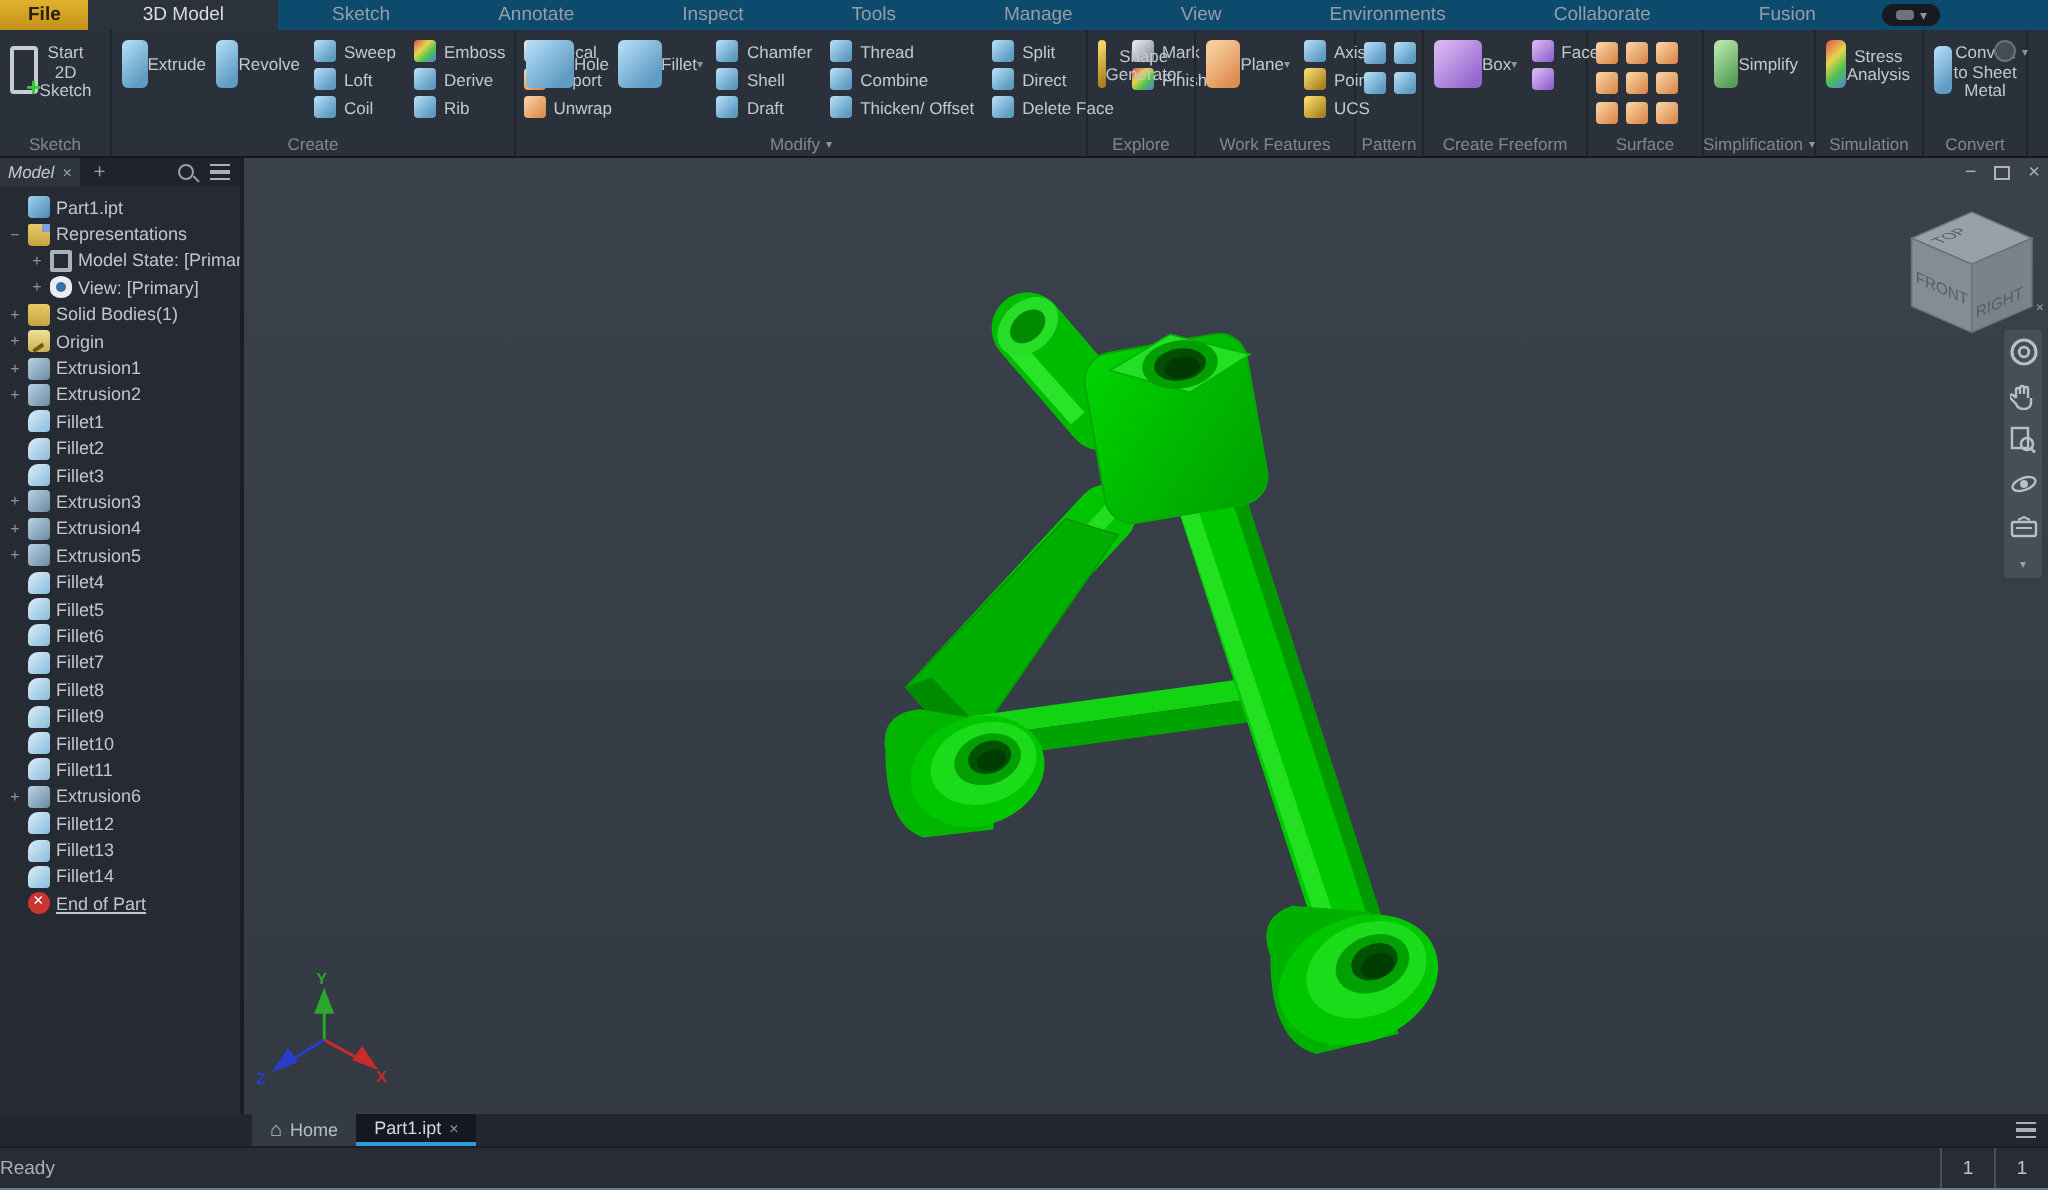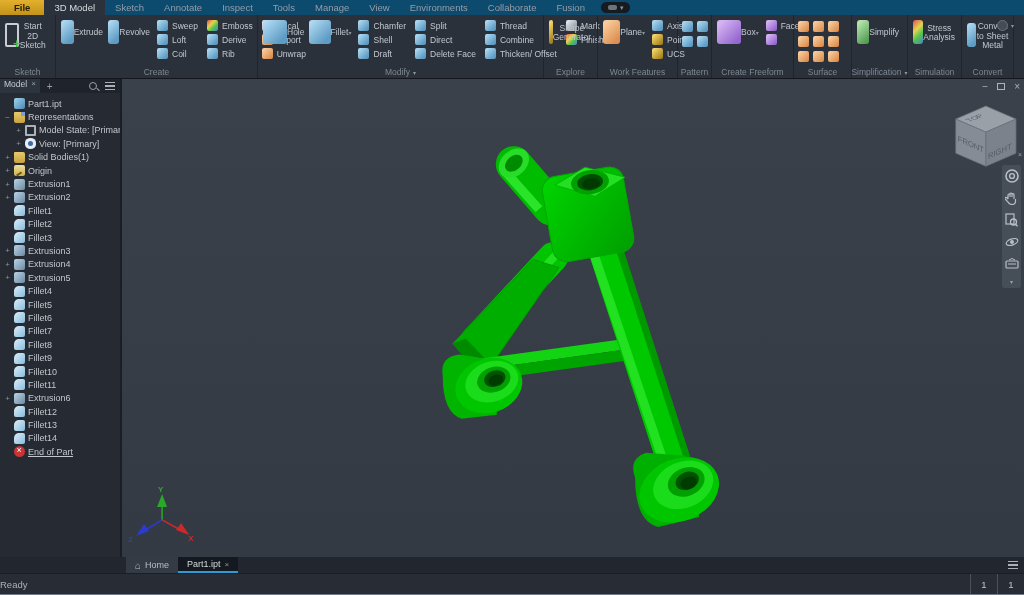--- a/index.html
+++ b/index.html
@@ -5,21 +5,21 @@
   * { margin:0; padding:0; box-sizing:border-box; }
   html,body { width:1024px; height:595px; overflow:hidden; background:#20252e;
     font-family:"Liberation Sans", sans-serif; }
   .app { position:relative; width:1024px; height:595px; background:#20252e; color:#c3c8ce; }
 
   
   .menubar { display:flex; align-items:stretch; height:15px; background:#0c4a6e; font-size:9.5px; }
   .file-btn { background:linear-gradient(180deg,#e3b12d,#c3921a); color:#26200a; padding:0 14px;
     display:flex; align-items:center; font-weight:bold; cursor:default; }
   .menu-tabs { display:flex; }
-  .mtab { padding:0 10px; display:flex; align-items:center; color:#969da6; cursor:default; }
+  .mtab { padding:0 27px; display:flex; align-items:center; color:#969da6; cursor:default; }
   .mtab.active { background:#2c323c; color:#d8dce0; }
   .screencast { margin-left:6px; display:flex; align-items:center; gap:3px; background:#161a21;
     border-radius:7px; padding:0 7px; height:11px; align-self:center; color:#8d949d; font-size:7px; }
   .sc-dot { width:9px; height:5px; background:#6d747d; border-radius:2px; }
 
   
   .ribbon { position:relative; display:flex; height:64px; background:#2b313b;
     border-bottom:1px solid #14181e; }
   .rgroup { display:flex; flex-direction:column; border-right:1px solid #20252d; }
   .rcontent { flex:1; display:flex; align-items:flex-start; padding:3px 4px 0 4px; gap:3px; }
@@ -46,22 +46,22 @@
   .ic-sketch::after { content:"+"; position:absolute; right:-4px; bottom:-6px; color:#37c837;
     font-size:13px; font-weight:bold; }
   .ribbon-options { position:absolute; right:10px; top:5px; display:flex; align-items:center; gap:3px; }
   .ro-circle { width:11px; height:11px; border-radius:50%; background:#454c56; border:1px solid #6a7179; }
 
   
   .main { display:flex; height:478px; }
   .browser { width:122px; background:#252a33; display:flex; flex-direction:column;
     border-right:2px solid #1a1e25; }
   .bheader { height:14px; background:#1f242c; display:flex; align-items:center; font-size:8.5px; }
-  .btab { background:#2e343e; color:#c6cad0; height:100%; display:flex; 
-    padding:0 4px; gap:4px; }
+  .btab { background:#2e343e; color:#c6cad0; height:100%; display:flex; align-items:center;
+    padding:0 4px; gap:4px;font-style:italic; }
   .btab .x { color:#9aa0a8; font-size:8px; }
   .bplus { padding:0 7px; color:#9aa0a8; font-size:10px; }
   .bsp { flex:1; }
   .icon-search { width:8px; height:8px; border:1.3px solid #9aa0a8; border-radius:50%; position:relative; margin-right:8px; }
   .icon-search::after { content:""; position:absolute; width:4px; height:1.3px; background:#9aa0a8;
     transform:rotate(45deg); right:-3.5px; bottom:-1px; }
   .icon-burger { width:10px; height:8px; border-top:1.5px solid #aab0b8; border-bottom:1.5px solid #aab0b8;
     position:relative; margin-right:5px; }
   .icon-burger::after { content:""; position:absolute; left:0; right:0; top:2.2px; height:1.5px; background:#aab0b8; }
   .tree { flex:1; padding:4px 0 0 2px; font-size:9px; color:#c3c7cd; overflow:hidden; }
@@ -233,43 +233,43 @@
                 <span class="slabel">Shell</span>
               </div>
               <div class="rsmall">
                 <span class="rsic ic-blue"></span>
                 <span class="slabel">Draft</span>
               </div>
             </div>
             <div class="rcol">
               <div class="rsmall">
                 <span class="rsic ic-blue"></span>
+                <span class="slabel">Thread</span>
+              </div>
+              <div class="rsmall">
+                <span class="rsic ic-blue"></span>
+                <span class="slabel">Combine</span>
+              </div>
+              <div class="rsmall">
+                <span class="rsic ic-blue"></span>
+                <span class="slabel">Thicken/ Offset</span>
+              </div>
+            </div>
+            <div class="rcol">
+              <div class="rsmall">
+                <span class="rsic ic-blue"></span>
                 <span class="slabel">Split</span>
               </div>
               <div class="rsmall">
                 <span class="rsic ic-blue"></span>
                 <span class="slabel">Direct</span>
               </div>
               <div class="rsmall">
                 <span class="rsic ic-blue"></span>
                 <span class="slabel">Delete Face</span>
-              </div>
-            </div>
-            <div class="rcol">
-              <div class="rsmall">
-                <span class="rsic ic-blue"></span>
-                <span class="slabel">Thread</span>
-              </div>
-              <div class="rsmall">
-                <span class="rsic ic-blue"></span>
-                <span class="slabel">Combine</span>
-              </div>
-              <div class="rsmall">
-                <span class="rsic ic-blue"></span>
-                <span class="slabel">Thicken/ Offset</span>
               </div>
             </div>
             <div class="rcol">
               <div class="rsmall">
                 <span class="rsic ic-gray"></span>
                 <span class="slabel">Mark</span>
               </div>
               <div class="rsmall">
                 <span class="rsic ic-multi"></span>
                 <span class="slabel">Finish</span>

